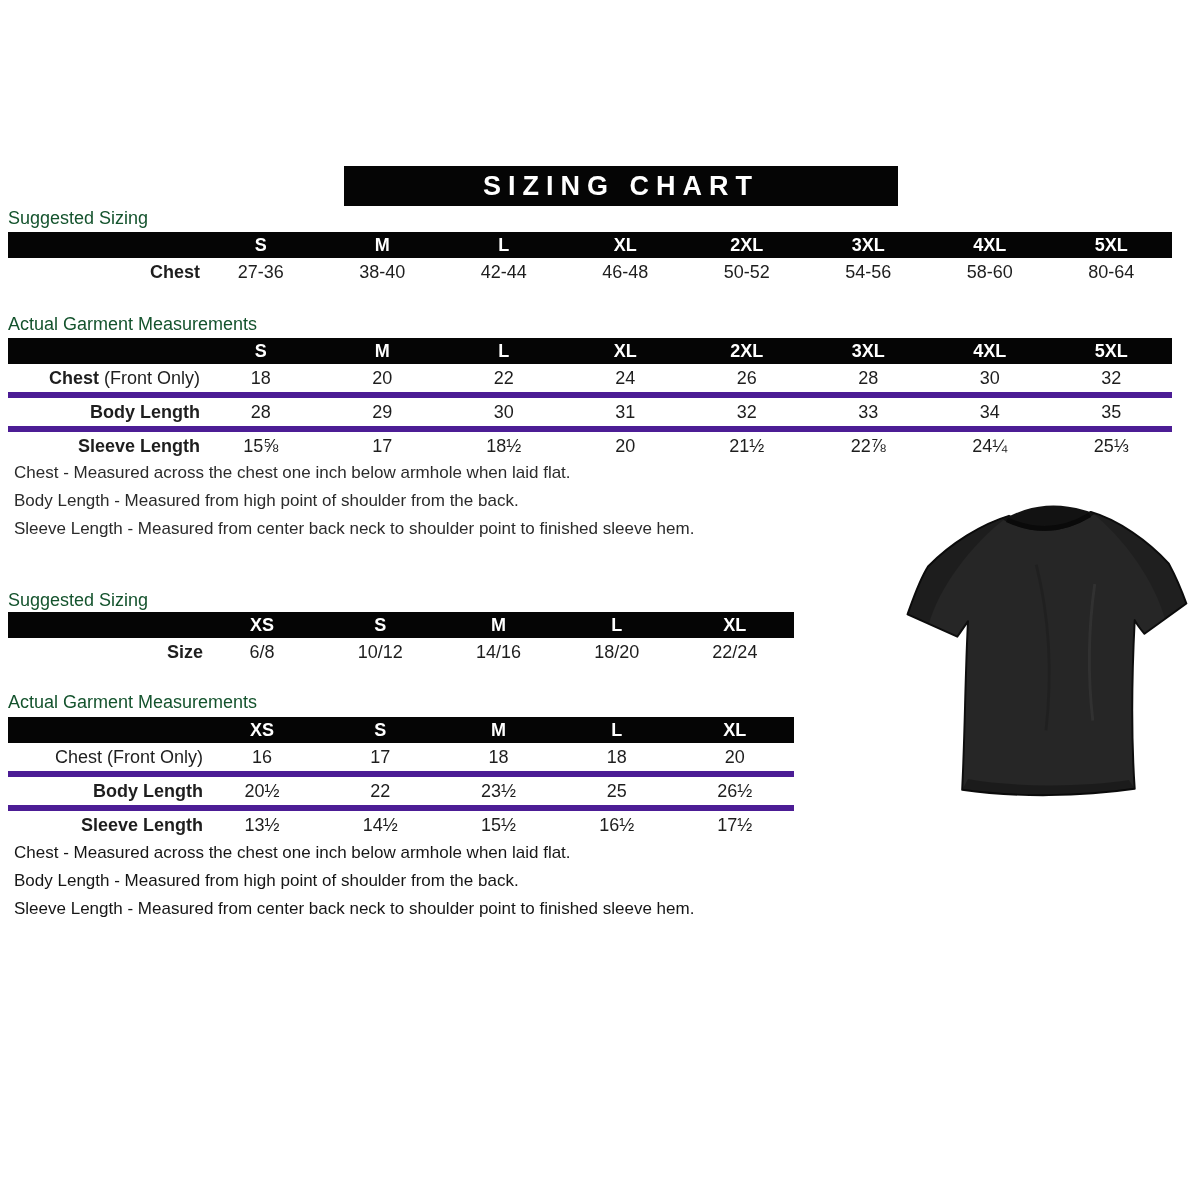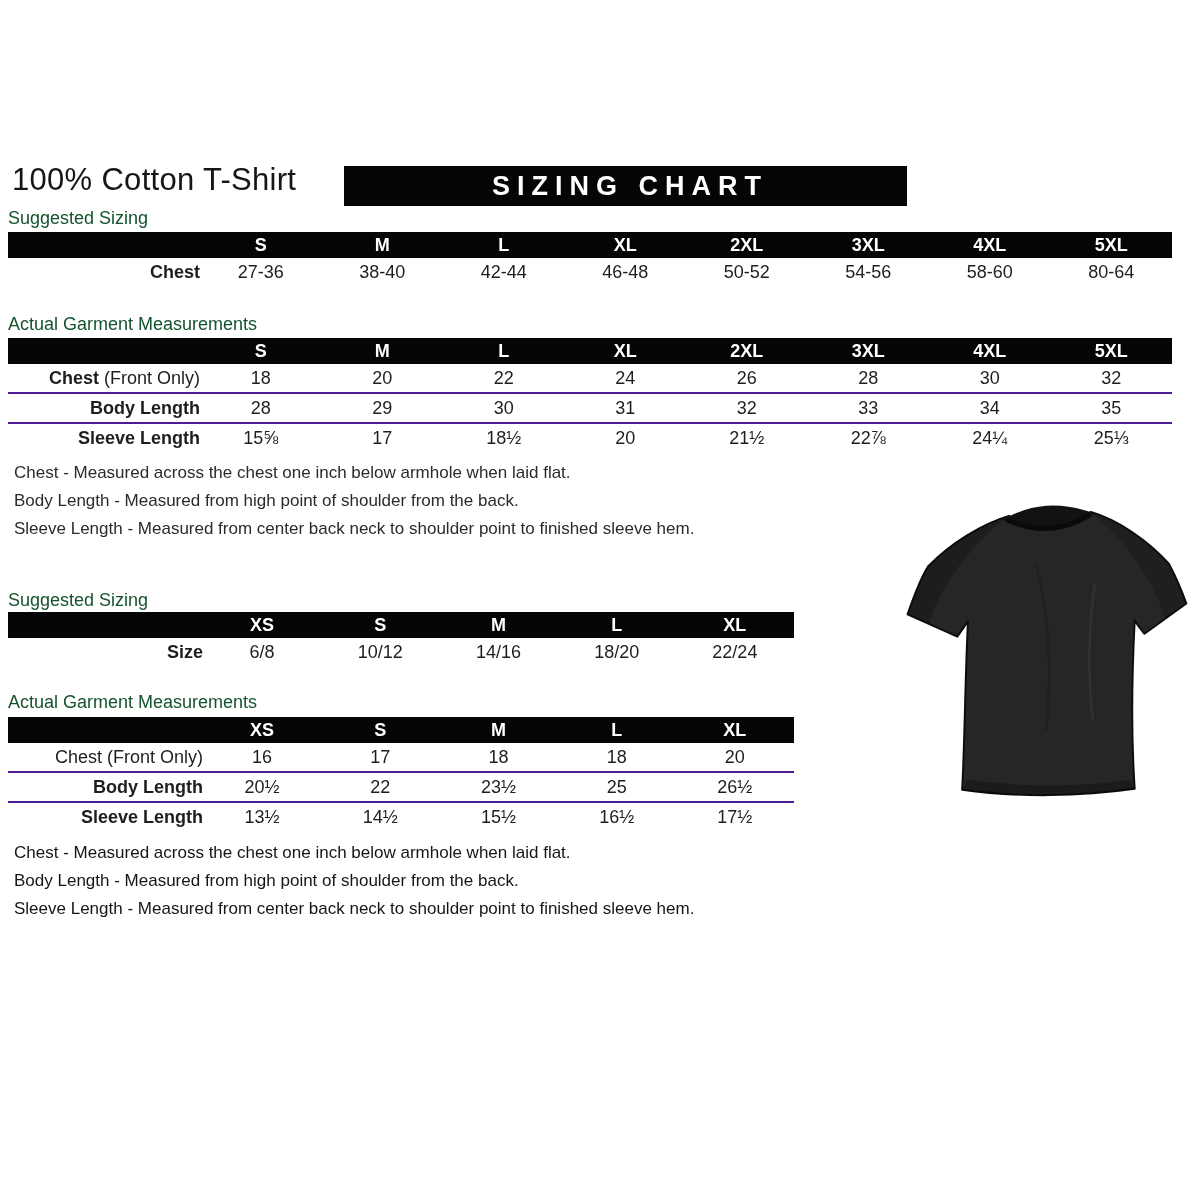--- a/index.html
+++ b/index.html
@@ -2,55 +2,54 @@
 <html><head>
 <meta charset="utf-8">
 <style>
   html,body { margin:0; padding:0; background:#ffffff; }
   body { width:1200px; height:1200px; font-family:"Liberation Sans", sans-serif; }
   .canvas { position:relative; width:1200px; height:1200px; background:#fff; overflow:hidden; }
 
   .top-title { position:absolute; left:12px; top:162px; font-size:31px; color:#161616; letter-spacing:0.3px; }
   .banner { position:absolute; left:344px; top:166px; width:554px; height:40px; background:#050505;
             color:#ffffff; display:flex; align-items:center; justify-content:center;
-            font-size:27px; font-weight:bold; letter-spacing:7px;padding-left:9px; }
+            font-size:27px; font-weight:bold; letter-spacing:7px; }
 
   .section-label { position:absolute; font-size:18px; color:#14532d; }
   #lbl-sugg-adult { left:8px; top:208px; }
   #lbl-agm-adult  { left:8px; top:314px; }
   #lbl-sugg-youth { left:8px; top:590px; }
   #lbl-agm-youth  { left:8px; top:692px; }
 
   table.sz { position:absolute; border-collapse:collapse; table-layout:fixed; }
   #t-adult-sugg { left:8px; top:232px; width:1164px; }
   #t-adult-meas { left:8px; top:338px; width:1164px; }
   #t-youth-sugg { left:8px; top:612px; width:786px; }
   #t-youth-meas { left:8px; top:717px; width:786px; }
 
   .sz th { background:#050505; color:#fff; font-size:18px; font-weight:bold; height:26px; padding:0; text-align:center; }
   .sz td { font-size:18px; color:#1e1e1e; height:28px; padding:0; text-align:center; }
   .sz td.rowlabel { text-align:right; padding-left:10px; font-weight:bold; }
   .sz td.rowlabel .suffix { font-weight:normal;margin-top:48px; }
   .sz td.rowlabel.plain { font-weight:normal; }
-  .sz.lined tr.datarow + tr.datarow td { border-top:2px solid #4c1d95; }
+  .sz.lined tr.datarow + tr.datarow td { border-top:6px solid #4c1d95; }
 
   .notes { position:absolute; left:14px; font-size:17px; line-height:28px; }
   #notes-adult { top:459px; color:#2b2b2b; }
   #notes-youth { top:839px; color:#161616; }
 
   .youth-title { position:absolute; left:6px; top:541px; font-size:28px; font-weight:bold; color:#101010; }
 
   #tshirt { position:absolute; left:890px; top:476px; width:312px; height:338px; }
 </style>
 </head>
 <body>
 
 <div class="canvas">
 
-  <div class="top-title">100% Cotton T-Shirt</div>
   <div class="banner">SIZING CHART</div>
 
   <div class="section-label" id="lbl-sugg-adult">Suggested Sizing</div>
 
   <table class="sz" id="t-adult-sugg">
     <colgroup>
         <col style="width:192px">
         <col>
         <col>
         <col>

